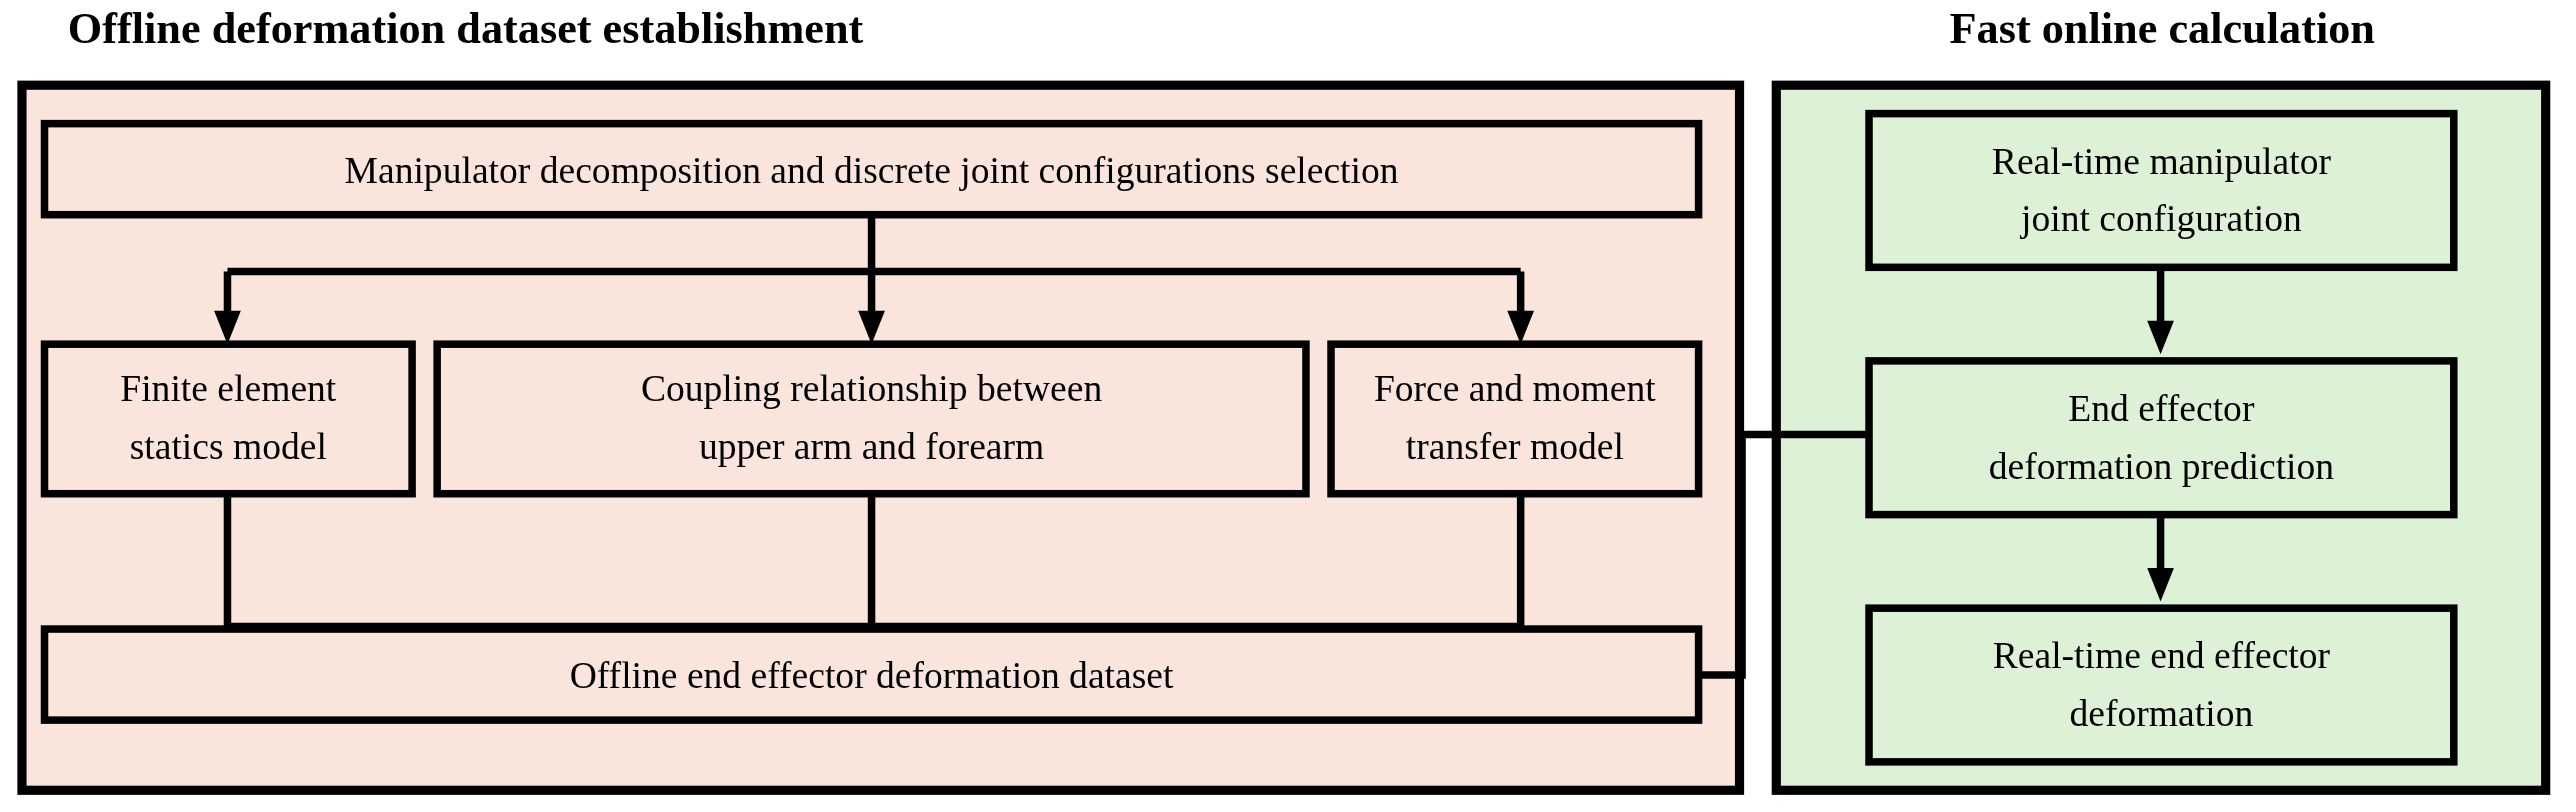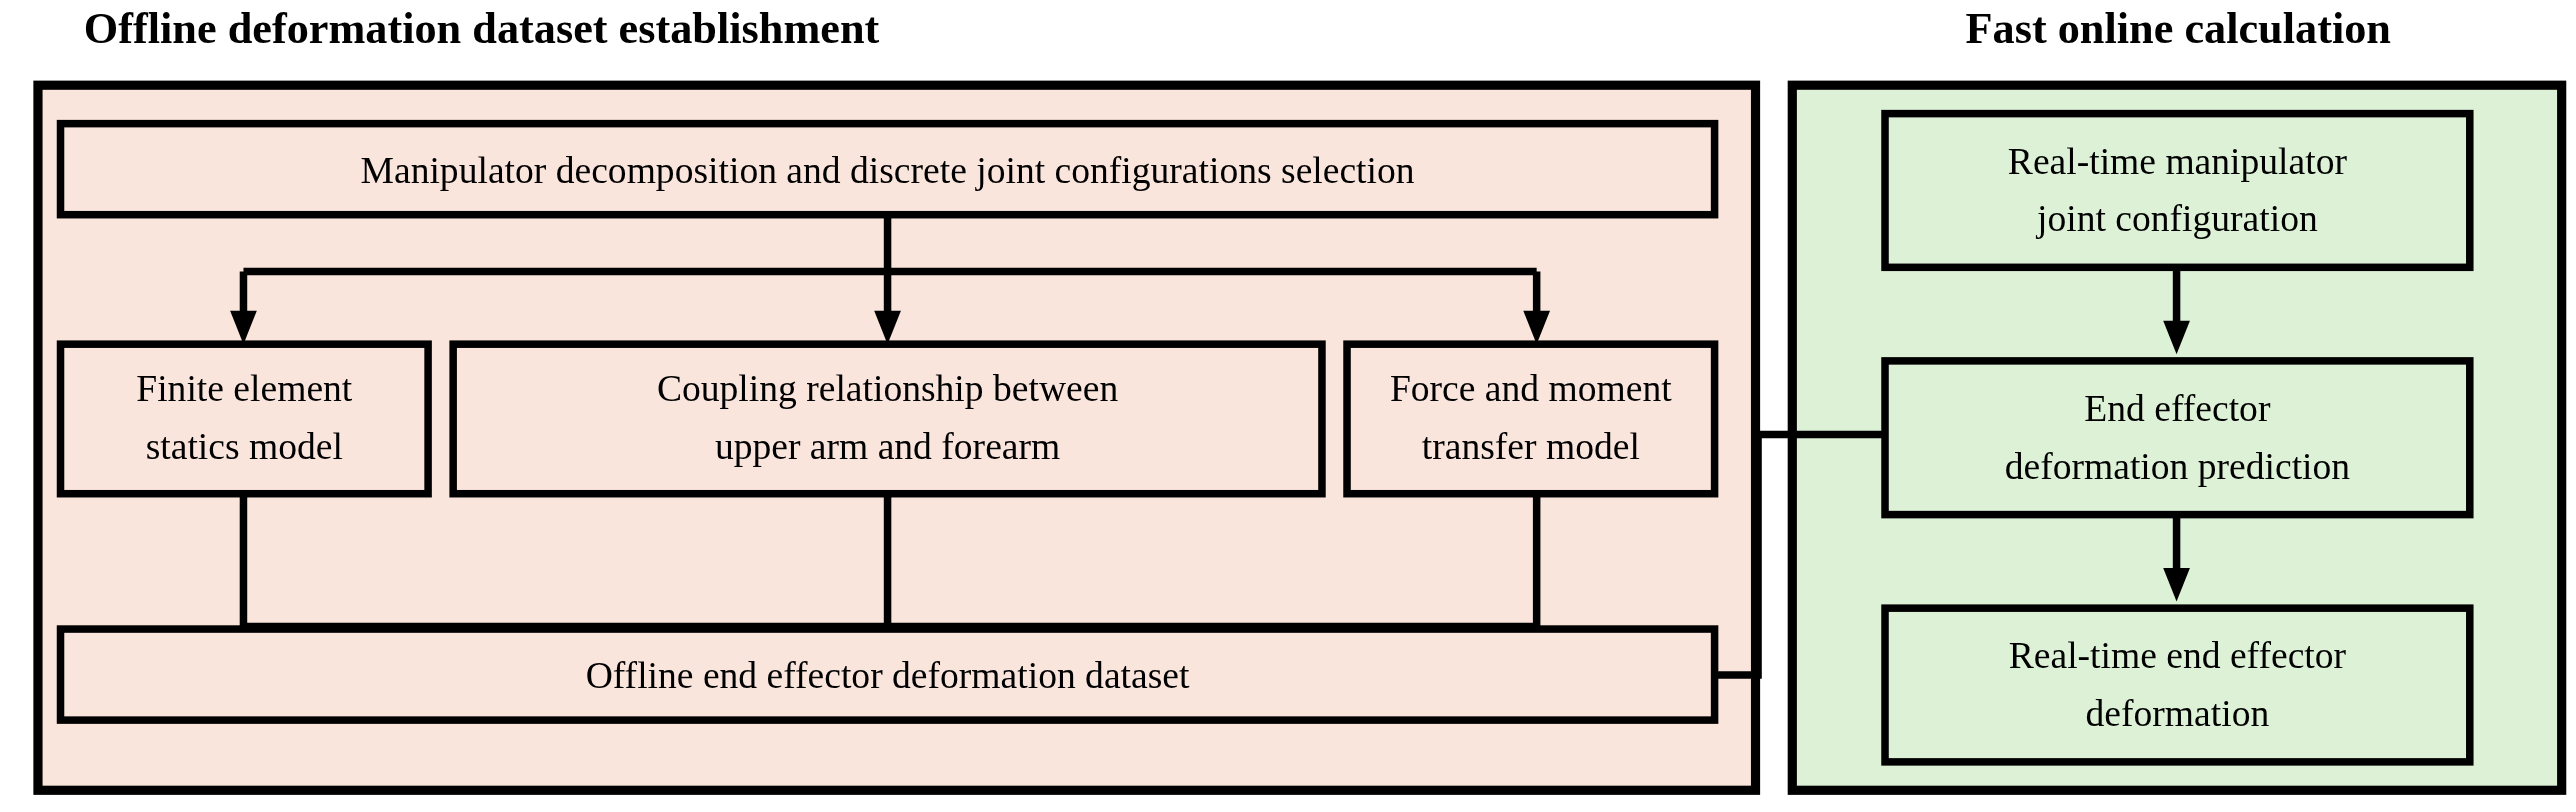--- a/index.html
+++ b/index.html
@@ -10,21 +10,20 @@
   body {
     width: 2576px;
     height: 812px;
     font-family: "Liberation Serif", "DejaVu Serif", serif;
     overflow: hidden;
   }
   #stage {
     position: relative;
     width: 2332px;
     height: 812px;
-    margin-left: 16px;
   }
   svg.flow {
     position: absolute;
     top: 0;
     left: 0;
     width: 2576px;
     height: 812px;
     display: block;
   }
   .panel-title {

